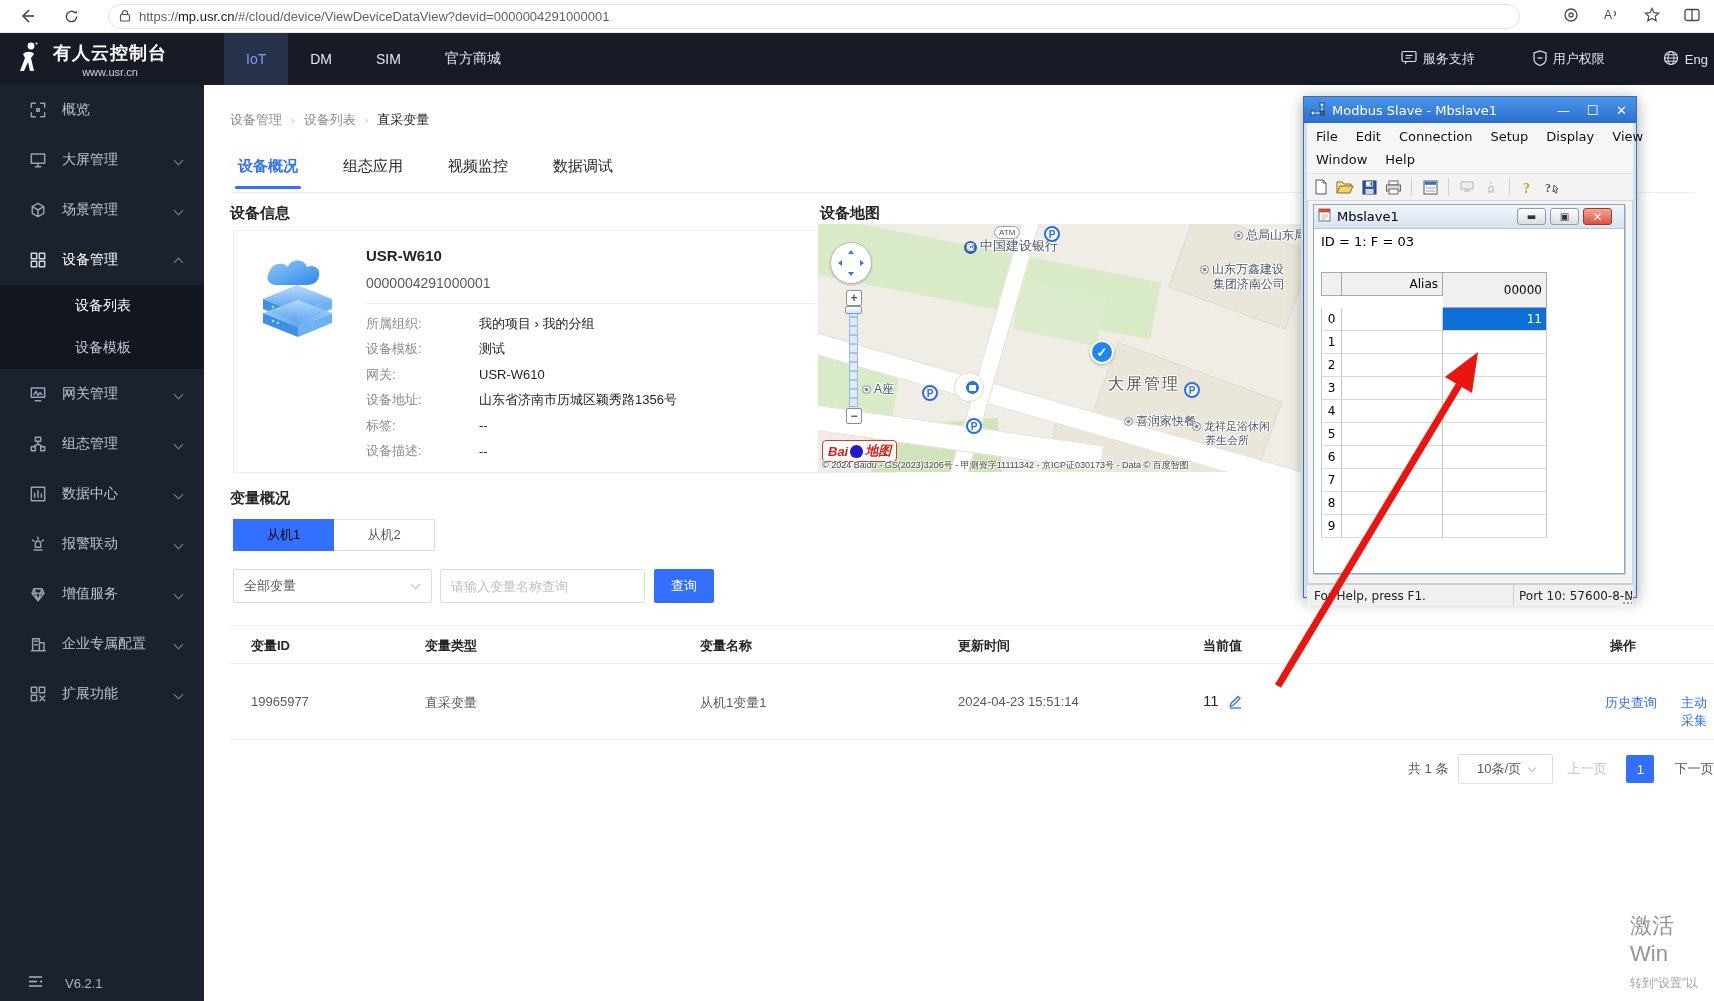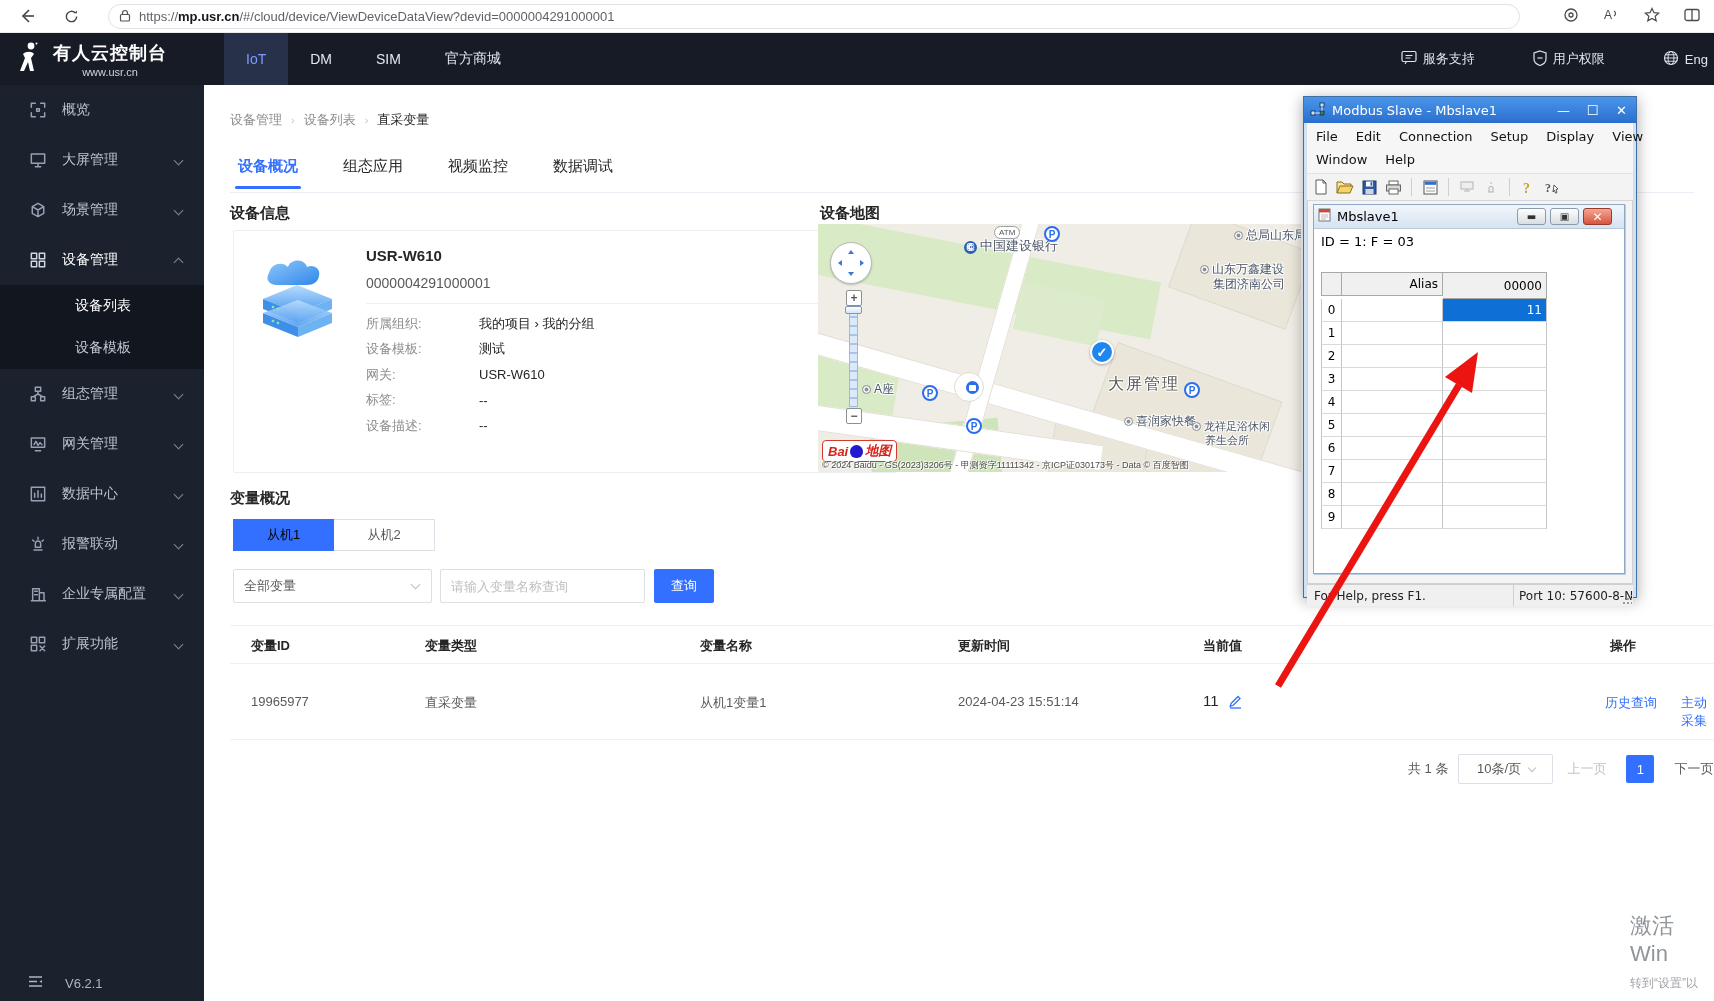--- a/index.html
+++ b/index.html
@@ -3,21 +3,21 @@
 <meta charset="utf-8">
 <style>
   * { margin:0; padding:0; box-sizing:border-box; }
   html,body { width:1714px; height:1001px; overflow:hidden; font-family:"Liberation Sans",sans-serif; background:#fff; position:relative; }
 
   
   .browser-bar { position:absolute; left:0; top:0; width:1714px; height:33px; background:#fff; display:flex; align-items:center; border-bottom:1px solid #ececec; }
   .bicon { width:30px; height:26px; display:flex; align-items:center; justify-content:center; color:#444; }
   .url-pill { position:absolute; left:108px; top:4px; width:1412px; height:25px; border:1px solid #e2e2e6; border-radius:13px; display:flex; align-items:center; padding:0 10px; background:#fff; }
   .url-text { font-size:13px; color:#5f6368; margin-left:8px; white-space:nowrap; overflow:hidden; }
-  .url-text b { color:#16181c; font-weight:700; }
+  .url-text b { color:#16181c; font-weight:400; }
   .browser-right { position:absolute; right:14px; top:0; height:33px; display:flex; align-items:center; gap:24px; color:#474b50; }
 
   
   .topnav { position:absolute; left:0; top:33px; width:1714px; height:52px; background:#161b26; display:flex; align-items:stretch; color:#e3e7ee; }
   .logo-block { width:224px; display:flex; align-items:center; padding-left:14px; gap:9px; }
   .logo-txt .t1 { font-size:18px; font-weight:700; color:#fff; letter-spacing:1px; }
   .logo-txt .t2 { font-size:11px; color:#cdd3dd; text-align:center; margin-top:1px; }
   #nav-menu { display:flex; align-items:stretch; }
   .nav-item { padding:0 22px; display:flex; align-items:center; font-size:14px; cursor:pointer; }
   .nav-item.active { background:#273149; color:#7d9bff; }
@@ -276,51 +276,60 @@
         <span class="s-label">设备管理</span>
         <span class="caret up"></span>
       </div>
       <div class="side-sub">
         <div class="side-sub-item active">设备列表</div>
         <div class="side-sub-item">设备模板</div>
       </div>
       <div class="side-item">
         <span class="s-icon">
           <svg viewBox="0 0 12 12" width="16" height="16">
+            <path d="M1 1.5h10v7H1z M3 6.5l1.5-2.5 1.5 3 1.5-2 1.5 1.5 M4 11h4" fill="none" stroke="currentColor" stroke-width="1.1" stroke-linecap="round" stroke-linejoin="round"></path>
+          </svg>
+        </span>
+        <span class="s-label">网关管理</span>
+        <span class="caret down"></span>
+      </div>
+      <div class="side-item">
+        <span class="s-icon">
+          <svg viewBox="0 0 12 12" width="16" height="16">
             <path d="M4 1h4v3H4z M1 8h3v3H1z M8 8h3v3H8z M6 4v2 M2.5 8l3.5-2 3.5 2" fill="none" stroke="currentColor" stroke-width="1.1" stroke-linecap="round" stroke-linejoin="round"></path>
           </svg>
         </span>
         <span class="s-label">组态管理</span>
         <span class="caret down"></span>
       </div>
       <div class="side-item">
         <span class="s-icon">
           <svg viewBox="0 0 12 12" width="16" height="16">
-            <path d="M1 1.5h10v7H1z M3 6.5l1.5-2.5 1.5 3 1.5-2 1.5 1.5 M4 11h4" fill="none" stroke="currentColor" stroke-width="1.1" stroke-linecap="round" stroke-linejoin="round"></path>
-          </svg>
-        </span>
-        <span class="s-label">网关管理</span>
-        <span class="caret down"></span>
-      </div>
-      <div class="side-item">
-        <span class="s-icon">
-          <svg viewBox="0 0 12 12" width="16" height="16">
             <path d="M1 1h10v10H1z M3.5 8.5v-3 M6 8.5v-5 M8.5 8.5V6" fill="none" stroke="currentColor" stroke-width="1.1" stroke-linecap="round" stroke-linejoin="round"></path>
           </svg>
         </span>
         <span class="s-label">数据中心</span>
         <span class="caret down"></span>
       </div>
       <div class="side-item">
         <span class="s-icon">
           <svg viewBox="0 0 12 12" width="16" height="16">
             <path d="M3 10.5h6 M4 8.5V6a2 2.3 0 014 0v2.5z M2 3l1 1 M10 3l-1 1 M6 1v1.5" fill="none" stroke="currentColor" stroke-width="1.1" stroke-linecap="round" stroke-linejoin="round"></path>
           </svg>
         </span>
         <span class="s-label">报警联动</span>
+        <span class="caret down"></span>
+      </div>
+      <div class="side-item">
+        <span class="s-icon">
+          <svg viewBox="0 0 12 12" width="16" height="16">
+            <path d="M6 11L1.5 5.5 3 2h6l1.5 3.5z M3 2l3 9 3-9 M1.5 5.5h9" fill="none" stroke="currentColor" stroke-width="1.1" stroke-linecap="round" stroke-linejoin="round"></path>
+          </svg>
+        </span>
+        <span class="s-label">增值服务</span>
         <span class="caret down"></span>
       </div>
       <div class="side-item">
         <span class="s-icon">
           <svg viewBox="0 0 12 12" width="16" height="16">
             <path d="M2 11V2h5v9 M7 5h3.5v6 M1 11h10.5 M3.5 4h2 M3.5 6.5h2" fill="none" stroke="currentColor" stroke-width="1.1" stroke-linecap="round" stroke-linejoin="round"></path>
           </svg>
         </span>
         <span class="s-label">企业专属配置</span>
         <span class="caret down"></span>
@@ -399,20 +408,24 @@
         </div>
         <div class="dc-row">
           <span class="dc-label">设备模板:</span>
           <span class="dc-value">测试</span>
         </div>
         <div class="dc-row">
           <span class="dc-label">网关:</span>
           <span class="dc-value">USR-W610</span>
         </div>
         <div class="dc-row">
+          <span class="dc-label">设备地址:</span>
+          <span class="dc-value">山东省济南市历城区颖秀路1356号</span>
+        </div>
+        <div class="dc-row">
           <span class="dc-label">标签:</span>
           <span class="dc-value">--</span>
         </div>
         <div class="dc-row">
           <span class="dc-label">设备描述:</span>
           <span class="dc-value">--</span>
         </div>
       </div>
   </div>
 
@@ -631,21 +644,21 @@
           <span class="iw-btn">▬</span>
           <span class="iw-btn">▣</span>
           <span class="iw-btn close">✕</span>
         </span>
       </div>
       <div class="iw-id">ID = 1: F = 03</div>
       <div class="mb-table" id="mb-table">
           <div class="mrow mhead">
             <div class="mcell c0" style="height: 24px;"></div>
             <div class="mcell c1" style="height: 24px;">Alias</div>
-            <div class="mcell c2" style="height: 27px;">00000</div>
+            <div class="mcell c2" style="height: 36px;">00000</div>
           </div>
           <div class="mrow">
             <div class="mcell c0" style="height: 23px;">0</div>
             <div class="mcell c1" style="height: 23px;"></div>
             <div class="mcell c2 sel" style="height: 23px;">11</div>
           </div>
           <div class="mrow">
             <div class="mcell c0" style="height: 23px;">1</div>
             <div class="mcell c1" style="height: 23px;"></div>
             <div class="mcell c2" style="height: 23px;"></div>

